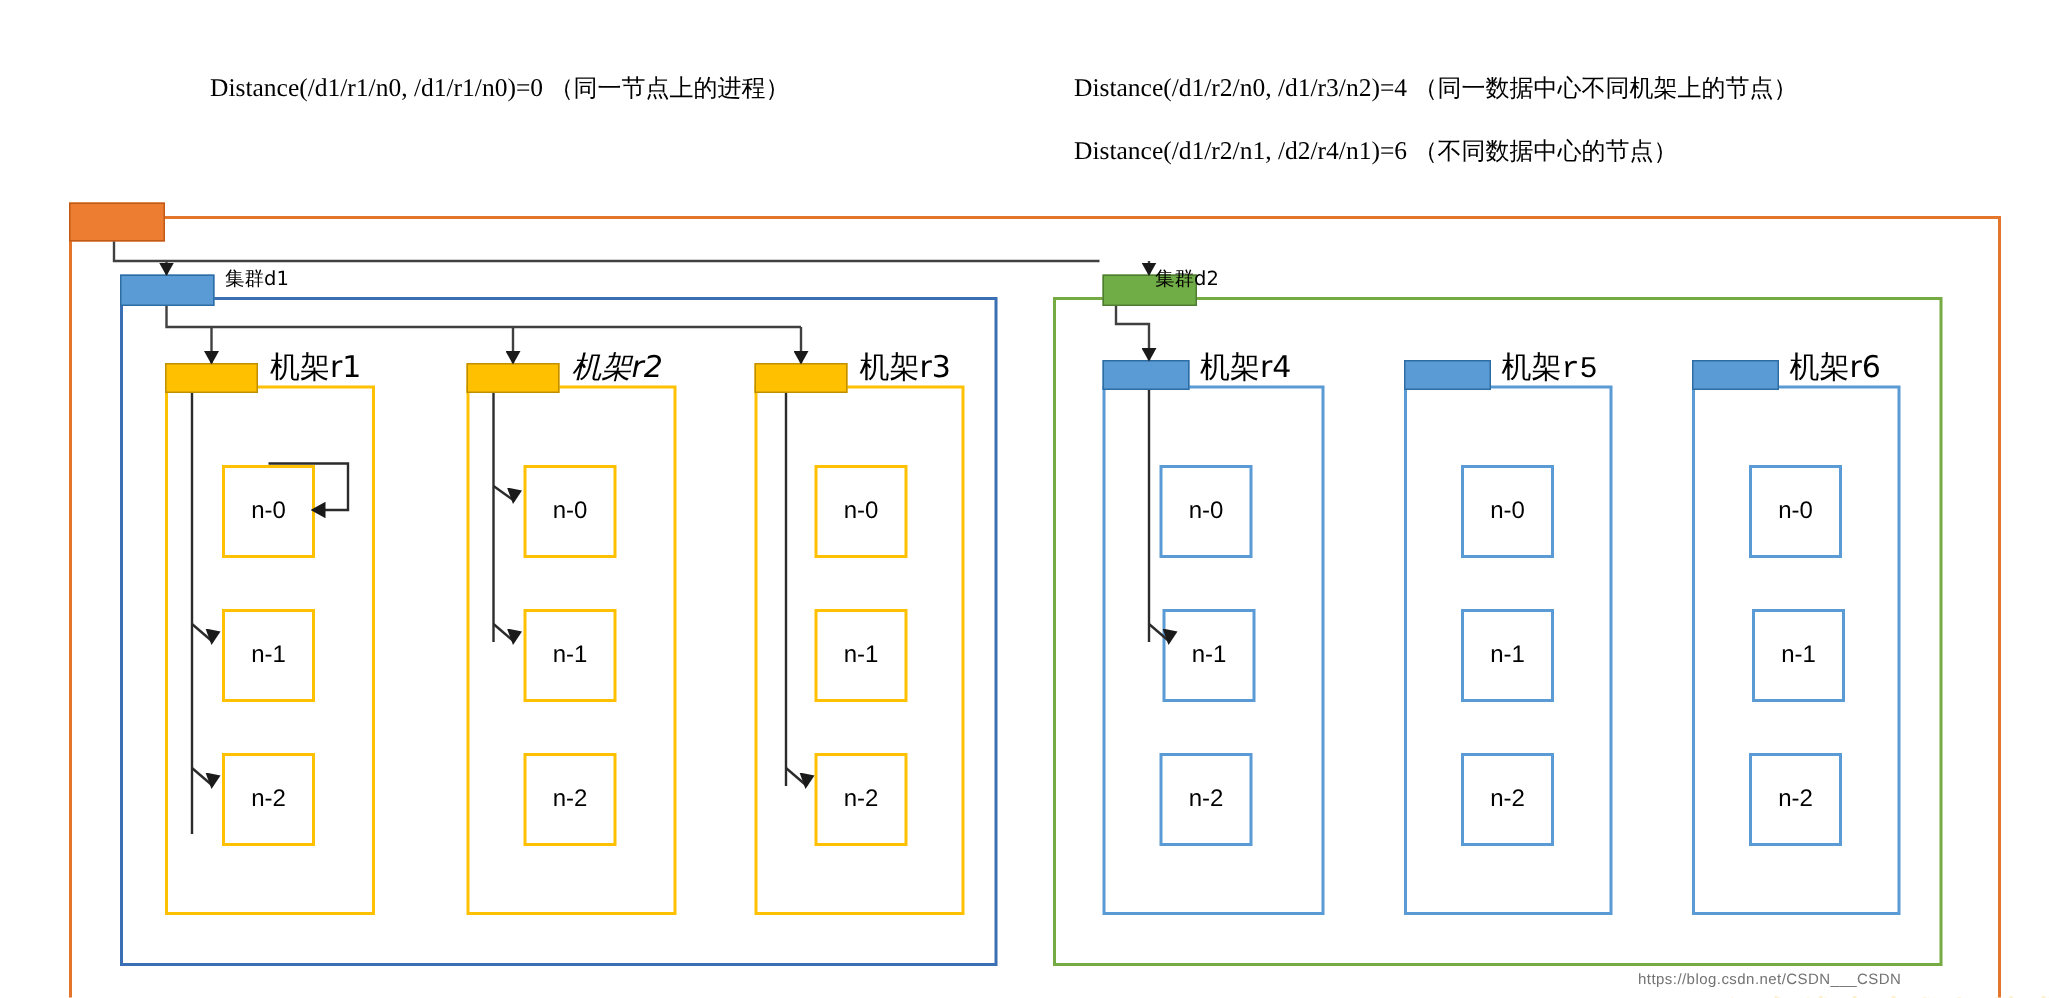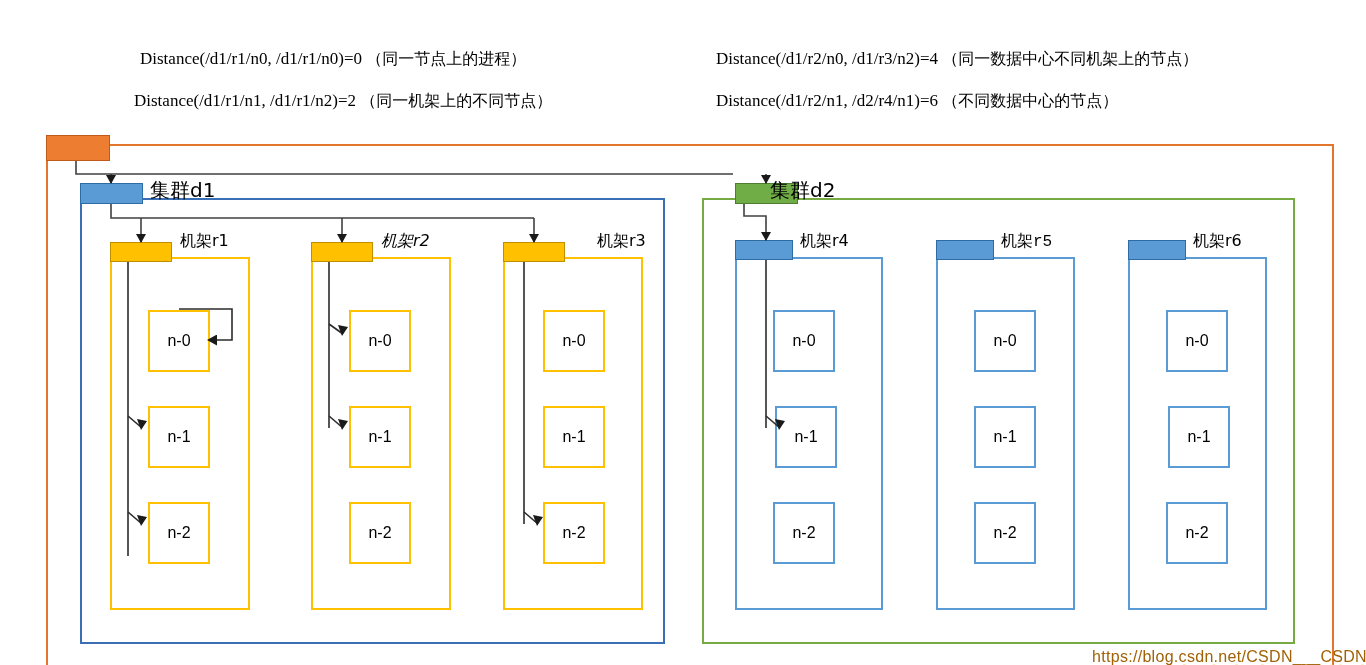--- a/index.html
+++ b/index.html
@@ -34,56 +34,52 @@
   .tab-orange{background:#ED7D31;border:1px solid #C05A16;}
   .tab-blue{background:#5B9BD5;border:1px solid #2E6DA4;}
   .tab-green{background:#70AD47;border:1px solid #4E7C31;}
   .tab-amber{background:#FFC000;border:1px solid #BF8F00;}
 
   
   .lbl{
     position:absolute;white-space:nowrap;color:#000;
     font-family:"DejaVu Sans","Liberation Sans",sans-serif;
   }
-  .cluster-lbl{font-size:20px;}
-  .rack-lbl{font-size:16px;}
+  .cluster-lbl{font-size:13px;}
+  .rack-lbl{font-size:20px;}
   .node-lbl{
     position:absolute;width:100%;text-align:center;
     font-size:16px;color:#000;
     font-family:"Liberation Sans","DejaVu Sans",sans-serif;
   }
   .node-box-amber,.node-box-blue{display:flex;align-items:center;justify-content:center;}
 
   
   .wm-url{
     position:absolute;white-space:nowrap;
     font-family:"Liberation Sans","DejaVu Sans",sans-serif;
-    font-size:16px;color:#a16207;letter-spacing:.3px;
+    font-size:10px;color:#737373;letter-spacing:.3px;
   }
   .wm-cn{
     position:absolute;white-space:nowrap;
     font-family:"DejaVu Sans","Liberation Sans",sans-serif;
     font-size:21px;color:#fbe4a0;letter-spacing:4px;font-weight:bold;
   }
 
   svg.overlay{position:absolute;left:0;top:0;width:1366px;height:665px;pointer-events:none;}
 </style>
 </head>
 <body>
 
 <div id="canvas">
 
   <div class="formula" style="left:140px;top:34px;">
     <span>Distance(/d1/r1/n0, /d1/r1/n0)=0</span>
     <span class="cn">（同一节点上的进程）</span>
   </div>
-  <div class="formula" style="left:134px;top:76px;">
-    <span>Distance(/d1/r1/n1, /d1/r1/n2)=2</span>
-    <span class="cn">（同一机架上的不同节点）</span>
-  </div>
   <div class="formula" style="left:716px;top:34px;text-align:right;">
     <span>Distance(/d1/r2/n0, /d1/r3/n2)=4</span>
     <span class="cn">（同一数据中心不同机架上的节点）</span>
   </div>
   <div class="formula" style="left:716px;top:76px;text-align:right;">
     <span>Distance(/d1/r2/n1, /d2/r4/n1)=6</span>
     <span class="cn">（不同数据中心的节点）</span>
   </div>
 
   <div class="box root-box" style="left:46px;top:128px;width:1288px;height:528px;"></div>
@@ -114,21 +110,21 @@
   </div>
   <div class="box node-box-amber" style="left:349px;top:390px;width:62px;height:62px;">
     <span class="node-lbl">n-1</span>
   </div>
   <div class="box node-box-amber" style="left:349px;top:486px;width:62px;height:62px;">
     <span class="node-lbl">n-2</span>
   </div>
 
   <div class="box rack-box-amber" style="left:503px;top:241px;width:140px;height:353px;"></div>
   <div class="tab tab-amber" style="left:503px;top:226px;width:62px;height:20px;"></div>
-  <div class="lbl rack-lbl" style="left:573px;top:215px;margin-left:24px;">机架r3</div>
+  <div class="lbl rack-lbl" style="left:573px;top:215px;">机架r3</div>
   <div class="box node-box-amber" style="left:543px;top:294px;width:62px;height:62px;">
     <span class="node-lbl">n-0</span>
   </div>
   <div class="box node-box-amber" style="left:543px;top:390px;width:62px;height:62px;">
     <span class="node-lbl">n-1</span>
   </div>
   <div class="box node-box-amber" style="left:543px;top:486px;width:62px;height:62px;">
     <span class="node-lbl">n-2</span>
   </div>
 

